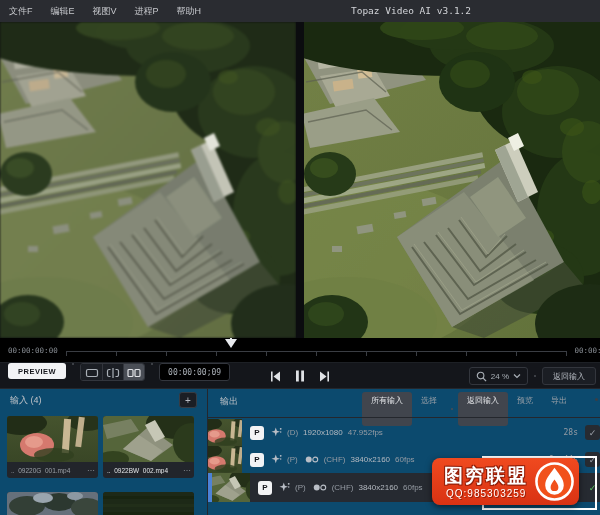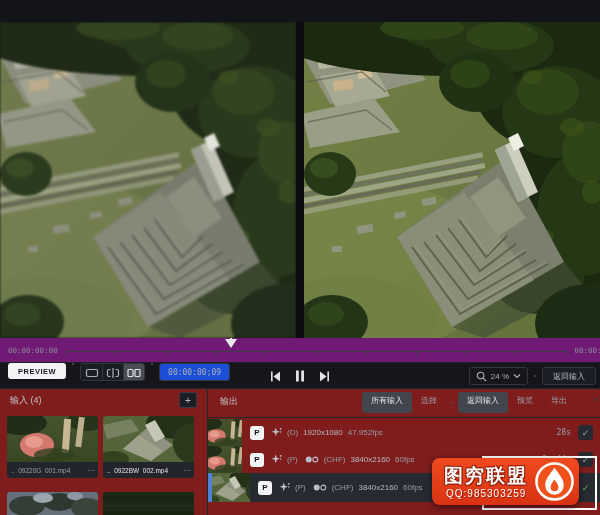--- a/index.html
+++ b/index.html
@@ -18,21 +18,21 @@
   
   .preview { position:absolute; top:22px; left:0; width:600px; height:316px; background:#0b0c0f; }
   .pane { position:absolute; top:0; height:316px; width:296px; overflow:hidden; }
   .pane.left  { left:0; }
   .pane.right { left:304px; }
   .pane svg { width:296px; height:316px; display:block; }
   .pane.left  svg { filter:blur(1.1px) saturate(.92) brightness(.97); }
   .pane.right svg { filter:contrast(1.05) saturate(1.06); }
 
   
-  .timeline { position:absolute; top:338px; left:0; width:600px; height:24px; background:#701a75;
+  .timeline { position:absolute; top:338px; left:0; width:600px; height:24px; background:#000000;
               display:flex; align-items:center; overflow:hidden; }
   .tc { font-family:"DejaVu Sans Mono", monospace; font-size:7.5px; color:#8b9097; white-space:nowrap; }
   .tc.start { margin-left:8px; }
   .tc.end { margin-right:-6px; }
   .ruler { position:relative; flex:1; height:100%; margin:0 8px; }
   .ruler .line { position:absolute; left:0; right:0; top:13px; height:1px; background:#3a3d43; }
   .ruler .tick { position:absolute; top:13px; width:1px; height:5px; background:#3a3d43; }
   .playhead { position:absolute; top:1px; left:33%; margin-left:-6px; width:0; height:0;
               border-left:6px solid transparent; border-right:6px solid transparent;
               border-top:9px solid #e8eaed; }
@@ -42,68 +42,68 @@
   .toolbar { position:absolute; top:362px; left:0; width:600px; height:26px; background:#14161b;
              border-top:1px solid #1d2025; display:flex; align-items:flex-start; }
   .sep-dot { width:2px; height:2px; border-radius:50%; background:#4a4e55; margin:0 6px; }
   .btn-preview { margin-left:8px; background:#f2f3f5; color:#15171c; border:none; border-radius:3px;
                  height:16px; padding:0 10px; font-size:7.5px; font-weight:bold; letter-spacing:.5px; cursor:pointer; }
   .viewgroup { display:flex; border:1px solid #33363d; border-radius:3px; overflow:hidden; height:18px; }
   .viewbtn { width:21px; height:18px; background:#1b1e24; border:none; display:flex; align-items:center;
              justify-content:center; cursor:pointer; }
   .viewbtn + .viewbtn { border-left:1px solid #33363d; }
   .viewbtn.sel { background:#4a4e56; }
-  .tc-box { height:18px; border:1px solid #33363d; border-radius:3px; background:#1d4ed8; color:#aab0b7;
+  .tc-box { height:18px; border:1px solid #33363d; border-radius:3px; background:#000000; color:#aab0b7;
             font-family:"DejaVu Sans Mono", monospace; font-size:8px; display:flex; align-items:center;
             padding:0 8px; }
   .transport { position:absolute; left:50%; top:0; transform:translateX(-50%); height:26px;
                display:flex; align-items:center; gap:14px; }
   .transport button { background:none; border:none; cursor:pointer; display:flex; align-items:center; padding:0; }
   .right-controls { position:absolute; right:4px; top:0; height:26px; display:flex; align-items:center;padding-left:7px; }
   .zoom-box { height:18px; border:1px solid #33363d; border-radius:3px; background:#15171c; display:flex;
               align-items:center; gap:4px; padding:0 6px; color:#aab0b7; font-size:8px; cursor:pointer; }
   .btn-back { height:18px; min-width:52px; border:1px solid #33363d; border-radius:3px; background:#1b1e24;
               color:#b7bcc3; font-size:8px; padding:0 10px; cursor:pointer; }
 
   
-  .bottom { position:absolute; top:388px; left:0; width:600px; height:127px; background:#7f1d1d;
+  .bottom { position:absolute; top:388px; left:0; width:600px; height:127px; background:#0c4a6e;
             border-top:1px solid #24272d; }
   .vdiv { position:absolute; left:207px; top:0; width:1px; height:127px; background:#24272d; }
 
   .input-panel { position:absolute; left:0; top:0; width:207px; height:127px; overflow:hidden; }
   .ip-header { position:absolute; top:5px; left:10px; font-size:9px; color:#c0c3c8; }
   .btn-add { position:absolute; top:3px; right:10px; width:18px; height:16px; border:1px solid #383c43;
              border-radius:3px; background:#1b1e24; color:#b7bcc3; font-size:10px; line-height:13px; cursor:pointer; }
   .clip-card { position:absolute; width:91px; background:#22252b; border-radius:3px; overflow:hidden; }
   .clip-card .thumb { width:91px; height:46px; display:block; }
   .clip-name { height:16px; display:flex; align-items:center; padding:0 4px; gap:2px; }
   .clip-name .nm { flex:1; font-size:6.5px; color:#9ba0a7; overflow:hidden; white-space:nowrap; }
   .clip-card.sel .nm { color:#e4e6e9; }
   .clip-name .more { color:#8b9097; font-size:8px; cursor:pointer; letter-spacing:-1px; }
 
   .output-panel { position:absolute; left:208px; top:0; width:392px; height:127px; overflow:hidden; }
   .op-header { position:absolute; top:6px; left:12px; font-size:9px; color:#c0c3c8; }
   .tabs { position:absolute; top:3px; right:24px; display:flex; align-items:center; }
-  .tab { height:21px; line-height:17px; padding:0 9px; font-size:8px; color:#9ba0a7; border-radius:3px; cursor:pointer; }
+  .tab { height:34px; line-height:17px; padding:0 9px; font-size:8px; color:#9ba0a7; border-radius:3px; cursor:pointer; }
   .tab.sel { background:#41454d; color:#e4e6e9; }
   .tab-gap { width:2px; height:2px; border-radius:50%; background:#4a4e55; margin:0 5px; }
   .tab-partial { position:absolute; top:9px; right:2px; width:3px; height:3px; border-radius:50%; background:#3a3e45; }
   .op-sep { position:absolute; top:28px; left:0; width:392px; height:1px; background:#24272d; }
 
   .orow { position:absolute; left:0; width:392px; height:27px; display:flex; align-items:center; }
   .orow .rthumb { width:34px; height:27px; flex:0 0 auto; }
   .orow.sel { background:#262a31; height:29px; }
   .selbar { width:4px; height:29px; background:#4d82d6; flex:0 0 auto; }
   .orow.sel .rthumb { width:38px; height:29px; }
   .pbadge { width:14px; height:14px; background:#f2f3f5; color:#15171c; border-radius:3px; font-size:8px;
             font-weight:bold; display:flex; align-items:center; justify-content:center; margin-left:8px; flex:0 0 auto; }
   .ricon { margin-left:7px; display:flex; align-items:center; flex:0 0 auto; }
   .rtxt { font-size:8px; color:#b4b9c0; margin-left:5px; white-space:nowrap; }
   .rtxt.dim { color:#969ca4; }
-  .rright { margin-left:auto; display:flex; align-items:center; gap:7px; padding-right:7px; }
+  .rright { margin-left:auto; display:flex; align-items:center; gap:7px; }
   .rdur { font-size:8px; color:#969ca4; font-family:"DejaVu Sans Mono", monospace; }
   .chk { width:15px; height:15px; border-radius:3px; background:#272b31; display:flex; align-items:center;
          justify-content:center; font-size:9px; color:#9aa0a8; cursor:pointer; }
   .chk.green { color:#5cc15f; background:transparent; }
 
   
   .wm-box { position:absolute; left:482px; top:456px; width:115px; height:54px; border:2px solid #fff; }
   .wm-url { position:absolute; left:545px; top:487px; font-size:10px; font-weight:bold; font-style:italic;
             color:#fff; letter-spacing:1px; }
   .wm-badge { position:absolute; left:432px; top:458px; width:147px; height:47px; border-radius:8px;
@@ -263,20 +263,28 @@
     </symbol>
     <symbol id="ic-slowmo" viewBox="0 0 15 9">
       <circle cx="4" cy="4.5" r="3.2" fill="#b9bec6"></circle>
       <circle cx="11" cy="4.5" r="2.6" fill="none" stroke="#b9bec6" stroke-width="1.2"></circle>
     </symbol>
   </defs>
 </svg>
 
 <div class="window">
 
+  <div class="menubar">
+    <div class="menu-item">文件F</div>
+    <div class="menu-item">编辑E</div>
+    <div class="menu-item">视图V</div>
+    <div class="menu-item">进程P</div>
+    <div class="menu-item">帮助H</div>
+    <div class="app-title">Topaz Video AI  v3.1.2</div>
+  </div>
 
   <div class="preview">
     <div class="pane left">
       <svg>
           <use href="#scene"></use>
         </svg>
     </div>
     <div class="pane right">
       <svg>
           <use href="#scene"></use>

